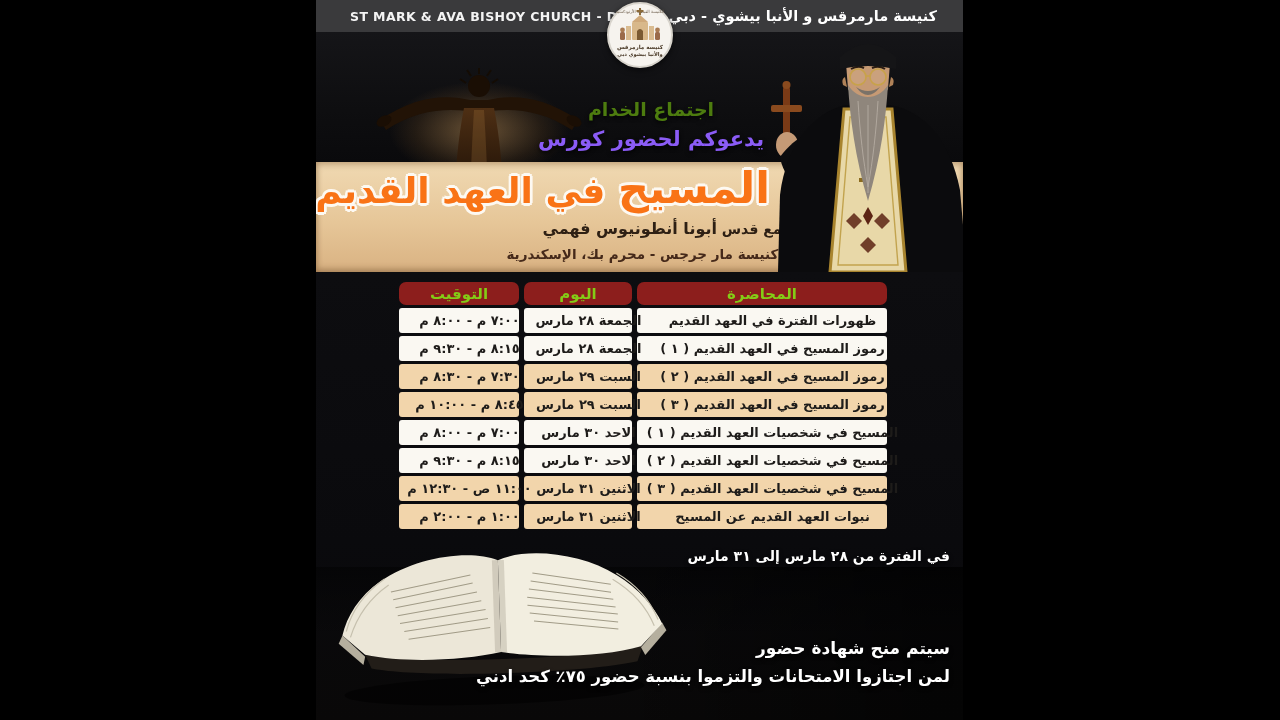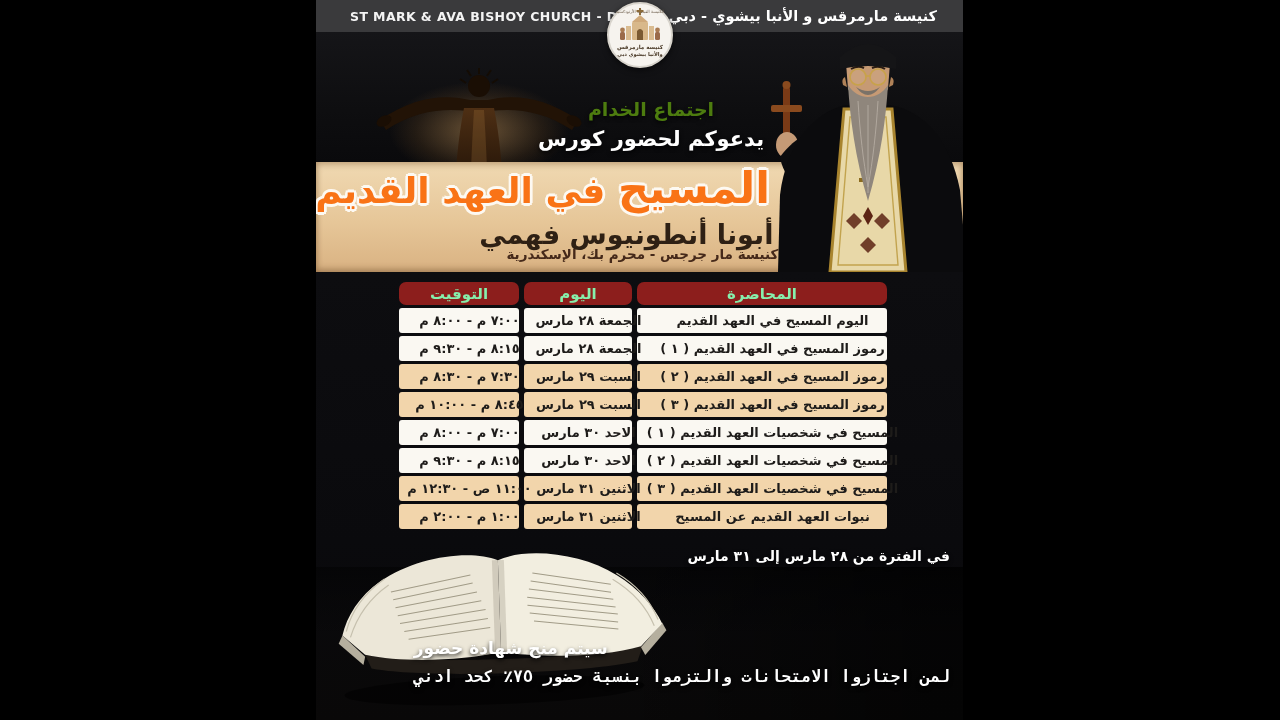--- a/index.html
+++ b/index.html
@@ -21,35 +21,35 @@
 
   
   .photo-band{position:absolute;left:0;top:32px;width:647px;height:130px;z-index:1;
               background:linear-gradient(180deg,#151518 0%,#0e0e10 60%,#0a0a0c 100%);}
   .jesus-glow{position:absolute;left:48px;top:36px;width:230px;height:125px;
               background:radial-gradient(closest-side,rgba(218,166,100,.45),rgba(140,95,45,.18) 55%,rgba(0,0,0,0) 78%);}
   .jesus{position:absolute;left:58px;top:32px;width:210px;height:132px;}
 
   .intro{position:absolute;left:170px;top:98px;width:330px;text-align:center;z-index:3;direction:rtl;}
   .intro .l1{color:#4d7c0f;font-size:19px;font-weight:bold;text-shadow:0 2px 4px rgba(0,0,0,.8);}
-  .intro .l2{color:#ffffff;font-size:21px;font-weight:bold;margin-top:7px;text-shadow:0 2px 4px rgba(0,0,0,.8);}
+  .intro .l2{color:#8b5cf6;font-size:21px;font-weight:bold;margin-top:7px;text-shadow:0 2px 4px rgba(0,0,0,.8);}
 
   
   .banner{position:absolute;left:0;top:162px;width:647px;height:110px;z-index:2;
           background:linear-gradient(180deg,#f0d9b2 0%,#e6c698 55%,#d9b282 100%);
           box-shadow:inset 0 3px 6px rgba(120,80,40,.35), inset 0 -3px 6px rgba(90,55,25,.35);}
   .title-line{position:absolute;right:193px;top:160px;z-index:3;direction:rtl;white-space:nowrap;
           font-weight:800;color:#f97316;font-size:36px;line-height:56px;
           text-shadow:-2px -2px 0 #fdf9f2,2px -2px 0 #fdf9f2,-2px 2px 0 #fdf9f2,2px 2px 0 #fdf9f2,
                       0 -2.6px 0 #fdf9f2,0 2.6px 0 #fdf9f2,-2.6px 0 0 #fdf9f2,2.6px 0 0 #fdf9f2;}
   .title-line .hl{font-size:43px;}
   .presenter{position:absolute;left:170px;top:219px;width:352px;text-align:center;z-index:3;direction:rtl;
              color:#2e2014;white-space:nowrap;}
   .presenter .pre{font-size:14px;font-weight:bold;}
-  .presenter .name{font-size:27px;font-weight:800;text-align:center;}
+  .presenter .name{font-size:16px;font-weight:800;text-align:center;}
   .role{position:absolute;left:150px;top:246px;width:392px;text-align:center;z-index:3;direction:rtl;
         color:#45291a;font-size:13.5px;font-weight:bold;white-space:nowrap;}
 
   
   .priest{position:absolute;left:450px;top:25px;width:197px;height:247px;z-index:5;}
 
   
   .lower{position:absolute;left:0;top:272px;width:647px;height:448px;
          background:linear-gradient(180deg,#0d0d10 0%,#0a0a0d 60%,#090808 100%);}
   .wood{position:absolute;left:0;top:295px;width:647px;height:153px;
@@ -57,34 +57,34 @@
           radial-gradient(120% 90% at 28% 55%, rgba(140,50,28,.55), rgba(60,20,12,.2) 60%, rgba(0,0,0,0) 80%),
           repeating-linear-gradient(92deg, rgba(0,0,0,.28) 0 3px, rgba(0,0,0,0) 3px 34px),
           linear-gradient(180deg,#170906 0%,#3c140d 35%,#5420126 0%,#4e1d11 60%,#270d08 100%);}
   .wood::after{content:"";position:absolute;inset:0;
         background:linear-gradient(90deg, rgba(0,0,0,0) 45%, rgba(0,0,0,.55) 95%),
                    linear-gradient(180deg, rgba(5,5,6,.9) 0%, rgba(5,5,6,0) 45%);}
 
   
   .schedule{position:absolute;left:84px;top:10px;width:487px;direction:rtl;
             display:grid;grid-template-columns:250px 108px 120px;column-gap:5px;row-gap:3px;}
-  .hcell{background:#8c1e1c;color:#86efac;font-size:15px;font-weight:bold;border-radius:7px;
+  .hcell{background:#8c1e1c;color:#84cc16;font-size:15px;font-weight:bold;border-radius:7px;
          height:23px;display:flex;align-items:center;justify-content:center;}
   .cell{border-radius:3px;height:25px;display:flex;align-items:center;justify-content:center;
         font-size:13px;font-weight:bold;color:#1e1c1a;white-space:nowrap;padding-left:21px;}
   .light{background:#faf8f2;}
   .tan{background:#f2d5ab;}
   .cell.time{letter-spacing:.5px;}
 
   
   .period{position:absolute;right:13px;top:276px;direction:rtl;color:#fff;font-size:14px;font-weight:800;
           text-shadow:0 2px 4px rgba(0,0,0,.8);z-index:4;}
-  .footer{position:absolute;right:13px;top:366px;direction:rtl;text-align:left;z-index:4;margin-left:10px;}
+  .footer{position:absolute;right:13px;top:366px;direction:rtl;text-align:right;z-index:4;margin-left:10px;}
   .footer .f1{color:#fff;font-size:17px;font-weight:800;text-shadow:0 2px 4px rgba(0,0,0,.8);}
-  .footer .f2{color:#fff;font-size:16.5px;font-weight:800;margin-top:9px;text-shadow:0 2px 4px rgba(0,0,0,.8);font-family:Liberation Mono, monospace;}
+  .footer .f2{color:#fff;font-size:16.5px;font-weight:800;margin-top:9px;text-shadow:0 2px 4px rgba(0,0,0,.8);}
 
   .book{position:absolute;left:6px;top:258px;width:362px;height:182px;transform:rotate(-2deg);z-index:3;}
 
   .barL{position:absolute;left:0;top:0;width:316px;height:720px;background:#000;}
   .barR{position:absolute;left:963px;top:0;width:317px;height:720px;background:#000;}
 </style>
 </head>
 <body>
 
 <div class="stage">
@@ -199,21 +199,21 @@
     </svg>
 
     <div class="lower">
       <div class="wood"></div>
 
       <div class="schedule">
         <div class="hcell">المحاضرة</div>
         <div class="hcell">اليوم</div>
         <div class="hcell">التوقيت</div>
 
-        <div class="cell light">اليوم المسيح في العهد القديم</div>
+        <div class="cell light">ظهورات الفترة في العهد القديم</div>
         <div class="cell light">الجمعة ٢٨ مارس</div>
         <div class="cell light time">٧:٠٠ م  -  ٨:٠٠ م</div>
 
         <div class="cell light">رموز المسيح في العهد القديم ( ١ )</div>
         <div class="cell light">الجمعة ٢٨ مارس</div>
         <div class="cell light time">٨:١٥ م  -  ٩:٣٠ م</div>
 
         <div class="cell tan">رموز المسيح في العهد القديم ( ٢ )</div>
         <div class="cell tan">السبت ٢٩ مارس</div>
         <div class="cell tan time">٧:٣٠ م  -  ٨:٣٠ م</div>

